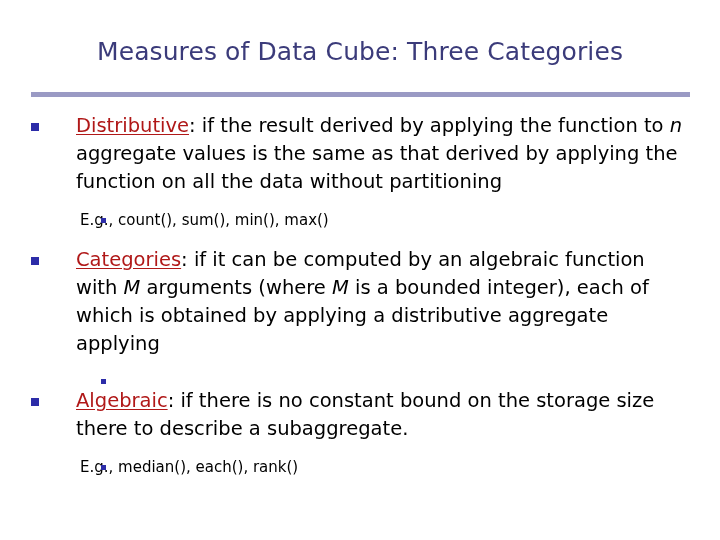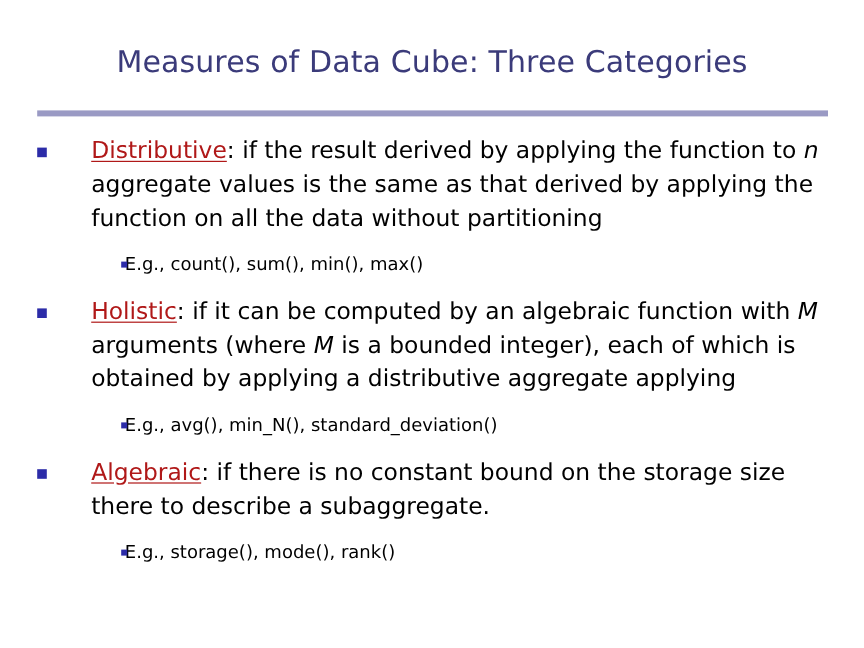--- a/index.html
+++ b/index.html
@@ -69,21 +69,21 @@
     left: 31px;
     top: 11px;
     width: 8px;
     height: 8px;
     background: #2c2ca8;
     display: block;
   }
 
   .bullet-l2 {
     position: relative;
-    padding: 0 30px 0 104px;
+    padding: 0 30px 0 80px;
     font-size: 15px;
     line-height: 1.35;
     color: #000000;
     font-family: "DejaVu Sans", sans-serif;
   }
 
   .marker-l2 {
     position: absolute;
     left: 101px;
     top: 8px;
@@ -131,38 +131,37 @@
 
     <div class="bullet-l2">
       <span class="marker-l2"></span>
       <span>E.g., count(), sum(), min(), max()</span>
     </div>
 
     <div class="spacer-b"></div>
 
     <div class="bullet-l1">
       <span class="marker-l1"></span>
-      <span class="kw">Holistic</span><span>: if it can be computed by an algebraic function with </span><span class="var">M</span><span> arguments (where </span><span class="var">M</span><span> is a bounded integer), each of which is obtained by applying a distributive aggregate applying</span>
+      <span class="kw">Categories</span><span>: if it can be computed by an algebraic function with </span><span class="var">M</span><span> arguments (where </span><span class="var">M</span><span> is a bounded integer), each of which is obtained by applying a distributive aggregate applying</span>
     </div>
 
     <div class="spacer-c"></div>
 
     <div class="bullet-l2">
       <span class="marker-l2"></span>
-      <span>E.g.,  avg(), min_N(), standard_deviation()</span>
     </div>
 
     <div class="spacer-d"></div>
 
     <div class="bullet-l1">
       <span class="marker-l1"></span>
       <span class="kw">Algebraic</span><span>: if there is no constant bound on the storage size there to describe a subaggregate.</span>
     </div>
 
     <div class="spacer-e"></div>
 
     <div class="bullet-l2">
       <span class="marker-l2"></span>
-      <span>E.g., storage(), mode(), rank()</span>
+      <span>E.g., median(), each(), rank()</span>
     </div>
 
   </div>
 </div>
 
 </body></html>

